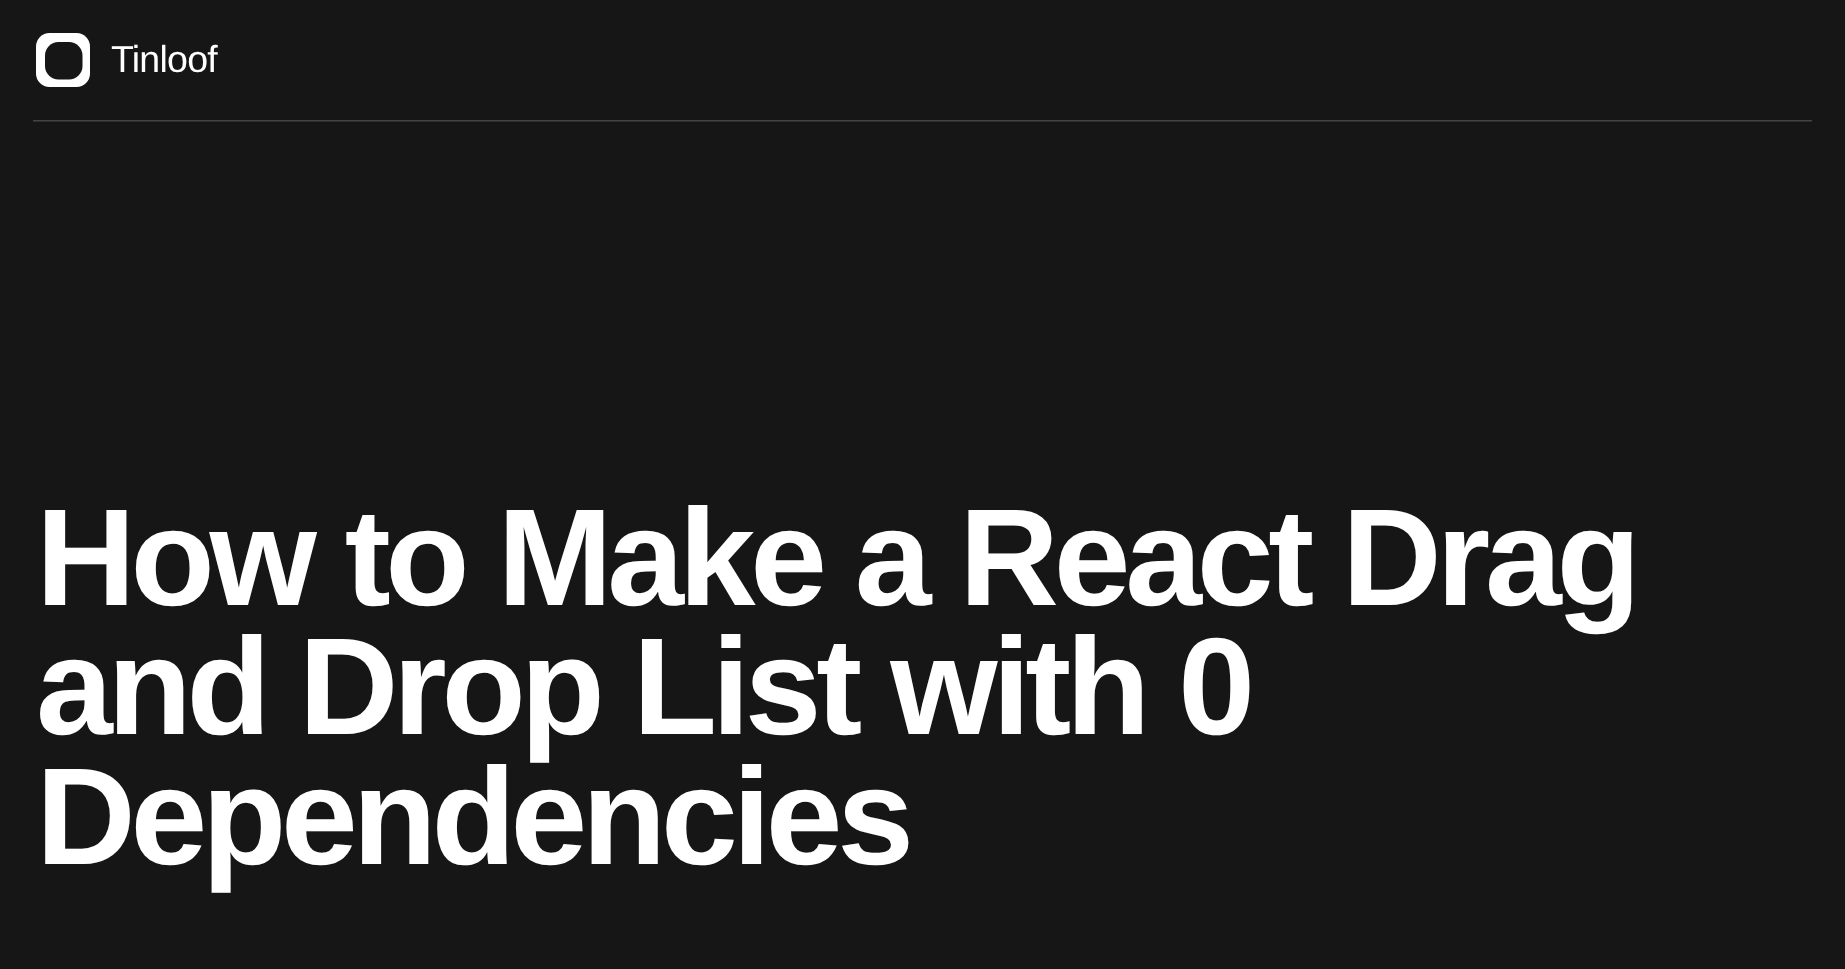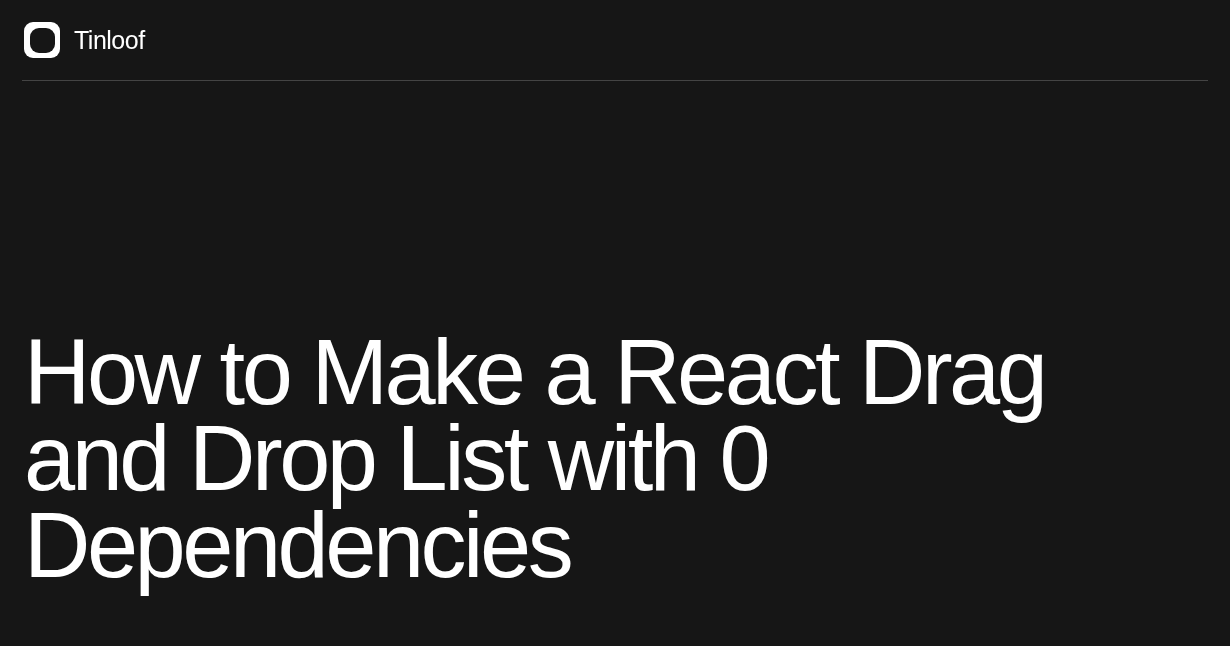--- a/index.html
+++ b/index.html
@@ -45,21 +45,21 @@
     .divider {
       height: 1px;
       background-color: #444444;
       margin: 0 22px;
     }
     .content {
       padding: 248px 24px 0 24px;
     }
     .title {
       font-size: 92px;
-      font-weight: 400;
+      font-weight: 700;
       line-height: 0.94;
       letter-spacing: -3.5px;
       color: #ffffff;
     }
   </style>
 </head>
 <body>
 
 <header class="header">
   <a class="logo-box">

